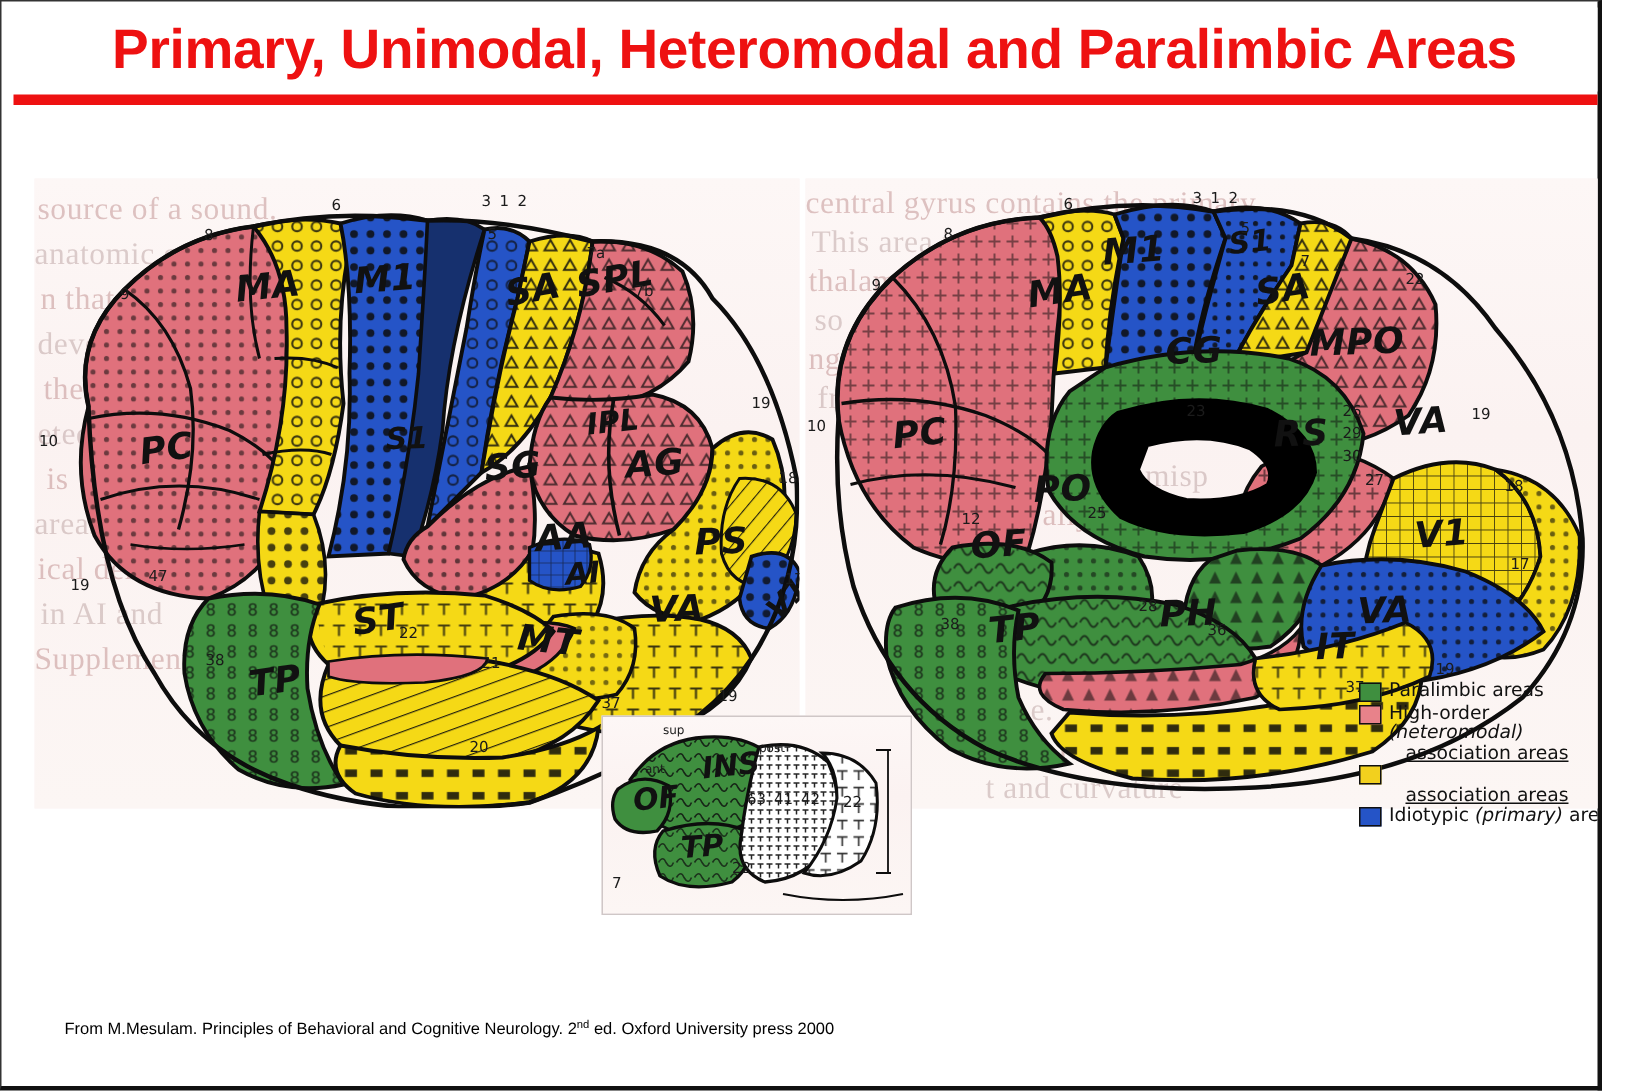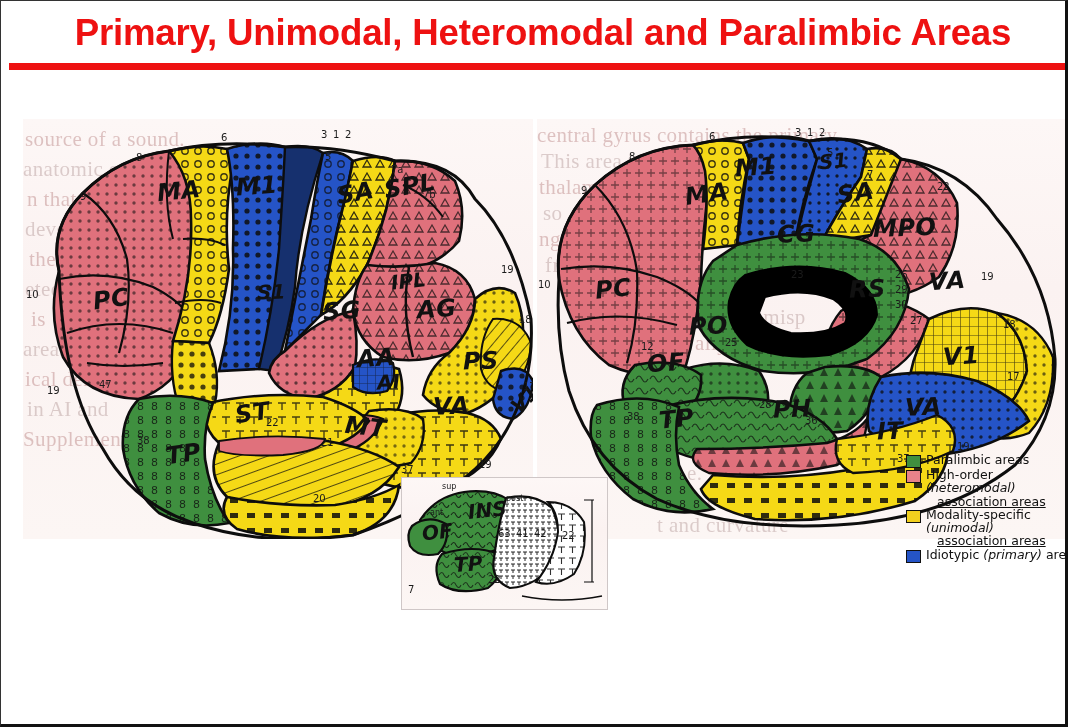--- a/index.html
+++ b/index.html
@@ -735,24 +735,26 @@
           <span class="swatch" style="background: rgb(63, 143, 63);"></span>
           <span class="legend-txt"><span>Paralimbic areas</span></span>
         </div>
         <div class="legend-row">
           <span class="swatch" style="background: rgb(232, 130, 138);"></span>
           <span class="legend-txt"><span>High-order </span><i>(heteromodal)</i></span>
         </div>
         <div class="legend-cont">association areas</div>
         <div class="legend-row">
           <span class="swatch" style="background: rgb(242, 208, 30);"></span>
-          <span class="legend-txt"><span>Modality-specific </span><i>(unimodal)</i></span>
         </div>
         <div class="legend-cont">association areas</div>
         <div class="legend-row">
           <span class="swatch" style="background: rgb(37, 84, 199);"></span>
           <span class="legend-txt"><span>Idiotypic </span><i>(primary)</i><span> areas</span></span>
         </div>
       </div>
   </div>
 
+  <div class="caption">
+    <span>From M.Mesulam. Principles of Behavioral and Cognitive Neurology. 2</span><sup>nd</sup><span> ed. Oxford University press 2000</span>
+  </div>
 
 </div>
 
 </body></html>

